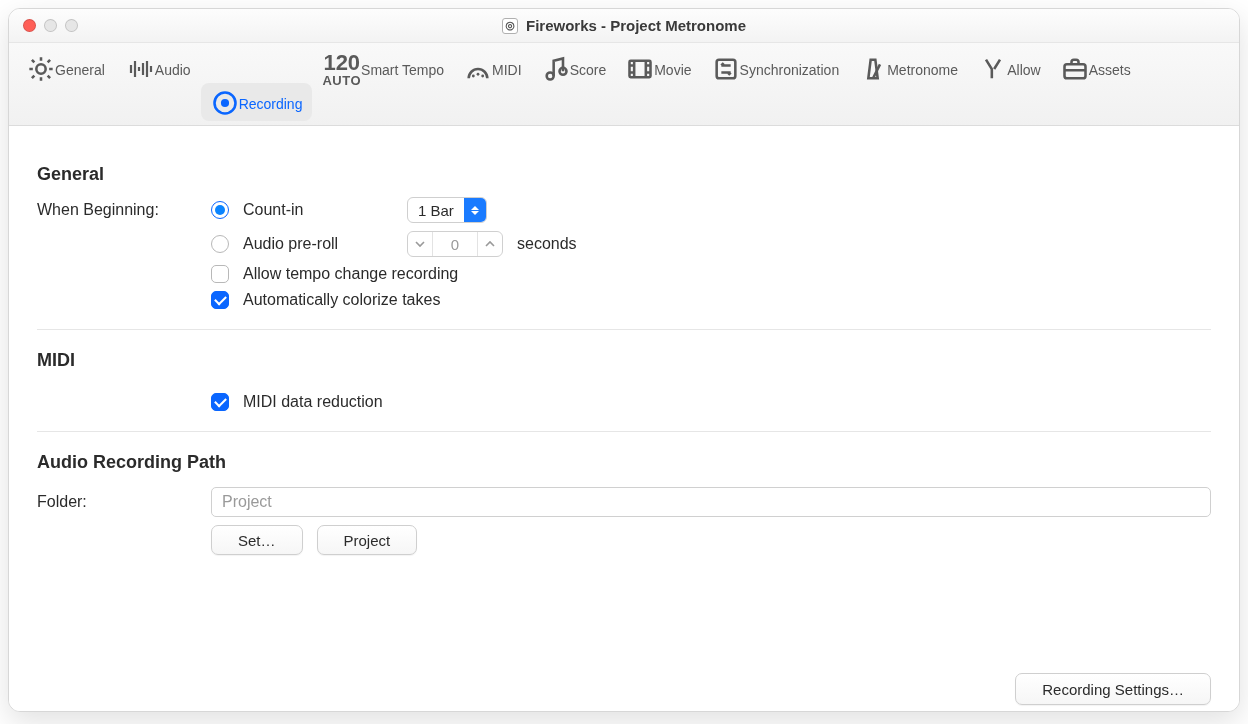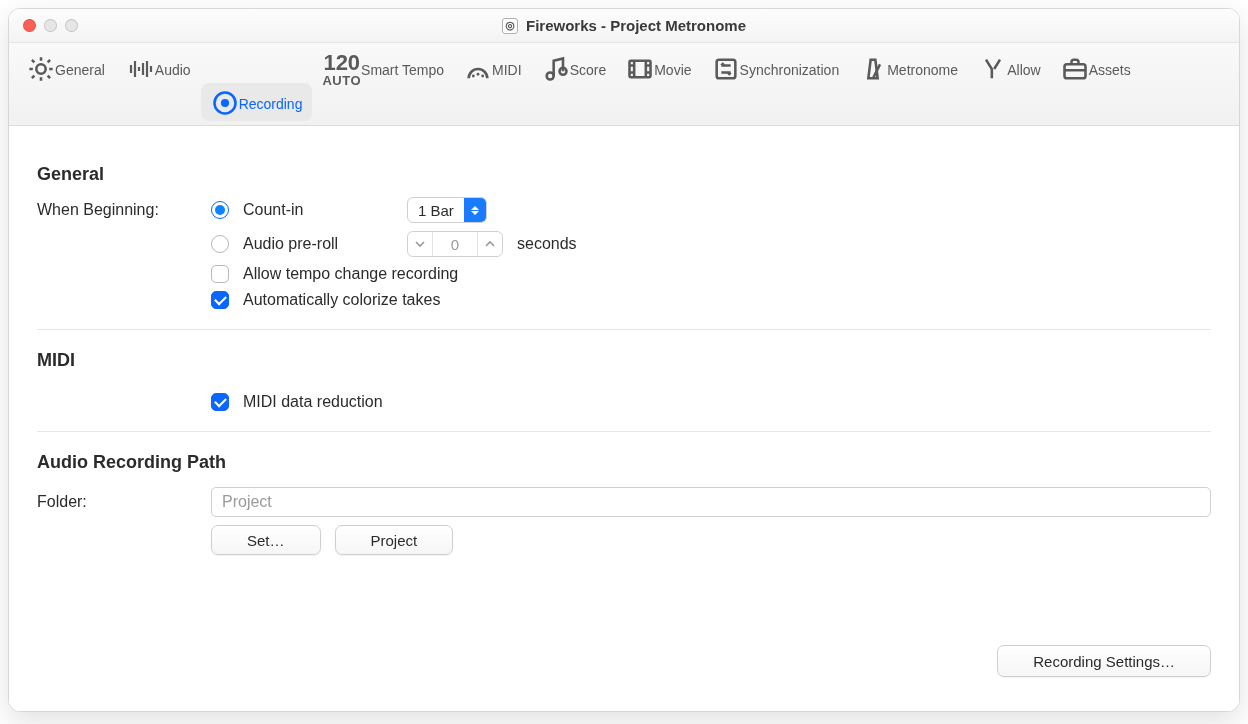--- a/index.html
+++ b/index.html
@@ -204,34 +204,34 @@
     padding: 0 10px;
     font-size: 16px;
     color: #9a9a9a;
     display: flex;
     align-items: center;
     background:#fff;
   }
   
   .btn {
     height: 30px;
-    padding: 0 35px;
+    padding: 0 26px;
     border: 1px solid #cfcfcf;
     border-radius: 7px;
     background: linear-gradient(#ffffff,#f6f6f6);
     font-size: 15px;
     color: #2b2b2b;
     display:inline-flex; align-items:center; justify-content:center;
     box-shadow: 0 1px 1px rgba(0,0,0,0.05);
     text-align: center;
   }
   .footer {
     position: absolute;
     right: 28px;
-    bottom: 34px;
+    bottom: 6px;
     margin-top: 45px;
   }
 </style>
 </head>
 <body>
 
 <div class="window">
 
   <div class="titlebar">
     <div class="traffic">

